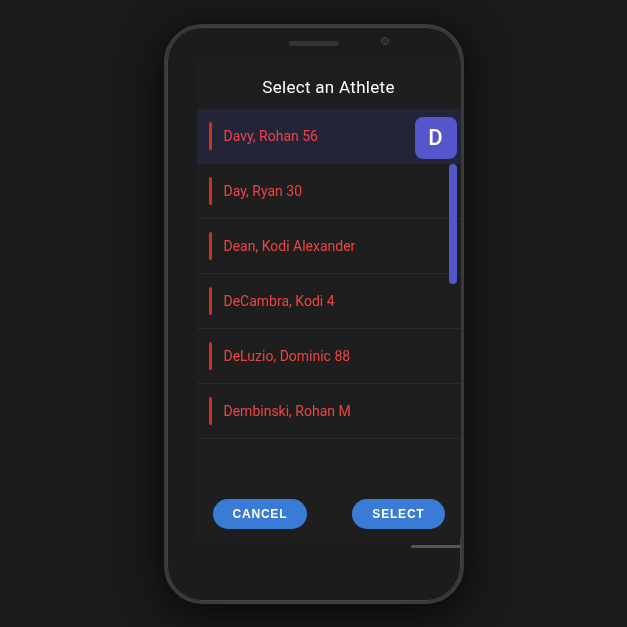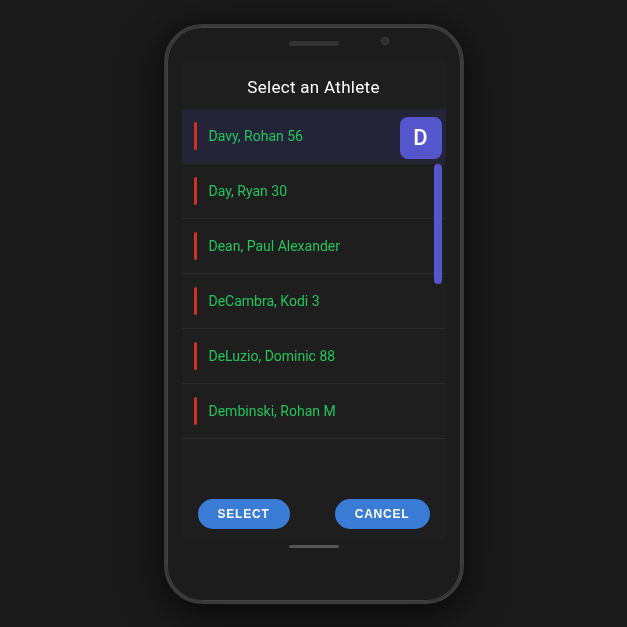--- a/index.html
+++ b/index.html
@@ -16,21 +16,21 @@
     .phone-outer {
       width: 300px;
       height: 580px;
       background: #1c1c1c;
       border-radius: 38px;
       border: 3px solid #3a3a3a;
       box-shadow: 0 0 0 1px #111, 0 8px 40px rgba(0,0,0,0.8), inset 0 0 0 1px #444;
       position: relative;
       display: flex;
       flex-direction: column;
-      align-items: center;
+      align-items: flex-end;
       padding-top: 32px;
       padding-bottom: 18px;
     }
 
     .phone-speaker {
       width: 50px;
       height: 5px;
       background: #333;
       border-radius: 3px;
       position: absolute;
@@ -91,21 +91,21 @@
     .athlete-item .left-bar {
       width: 3px;
       height: 28px;
       background: #cc3322;
       border-radius: 2px;
       margin-right: 12px;
       flex-shrink: 0;
     }
 
     .athlete-name {
-      color: #22c55e;
+      color: #ef4444;
       font-size: 14px;
       font-weight: 400;
       flex: 1;
     }
 
     
     .alpha-bubble {
       position: absolute;
       right: 4px;
       top: 8px;
@@ -189,37 +189,37 @@
     <div class="athlete-item selected">
           <div class="left-bar"></div>
           <span class="athlete-name">Davy, Rohan 56</span>
         </div>
         <div class="athlete-item">
           <div class="left-bar"></div>
           <span class="athlete-name">Day, Ryan 30</span>
         </div>
         <div class="athlete-item">
           <div class="left-bar"></div>
-          <span class="athlete-name">Dean, Paul Alexander</span>
-        </div>
-        <div class="athlete-item">
-          <div class="left-bar"></div>
-          <span class="athlete-name">DeCambra, Kodi 3</span>
+          <span class="athlete-name">Dean, Kodi Alexander</span>
+        </div>
+        <div class="athlete-item">
+          <div class="left-bar"></div>
+          <span class="athlete-name">DeCambra, Kodi 4</span>
         </div>
         <div class="athlete-item">
           <div class="left-bar"></div>
           <span class="athlete-name">DeLuzio, Dominic 88</span>
         </div>
         <div class="athlete-item">
           <div class="left-bar"></div>
           <span class="athlete-name">Dembinski, Rohan M</span>
         </div>
       </div>
 
     <div class="button-row">
+      <button class="btn btn-cancel">CANCEL</button>
       <button class="btn btn-select">SELECT</button>
-      <button class="btn btn-cancel">CANCEL</button>
     </div>
 
   </div>
 
   <div class="home-indicator"></div>
 </div>
 
 </body></html>

